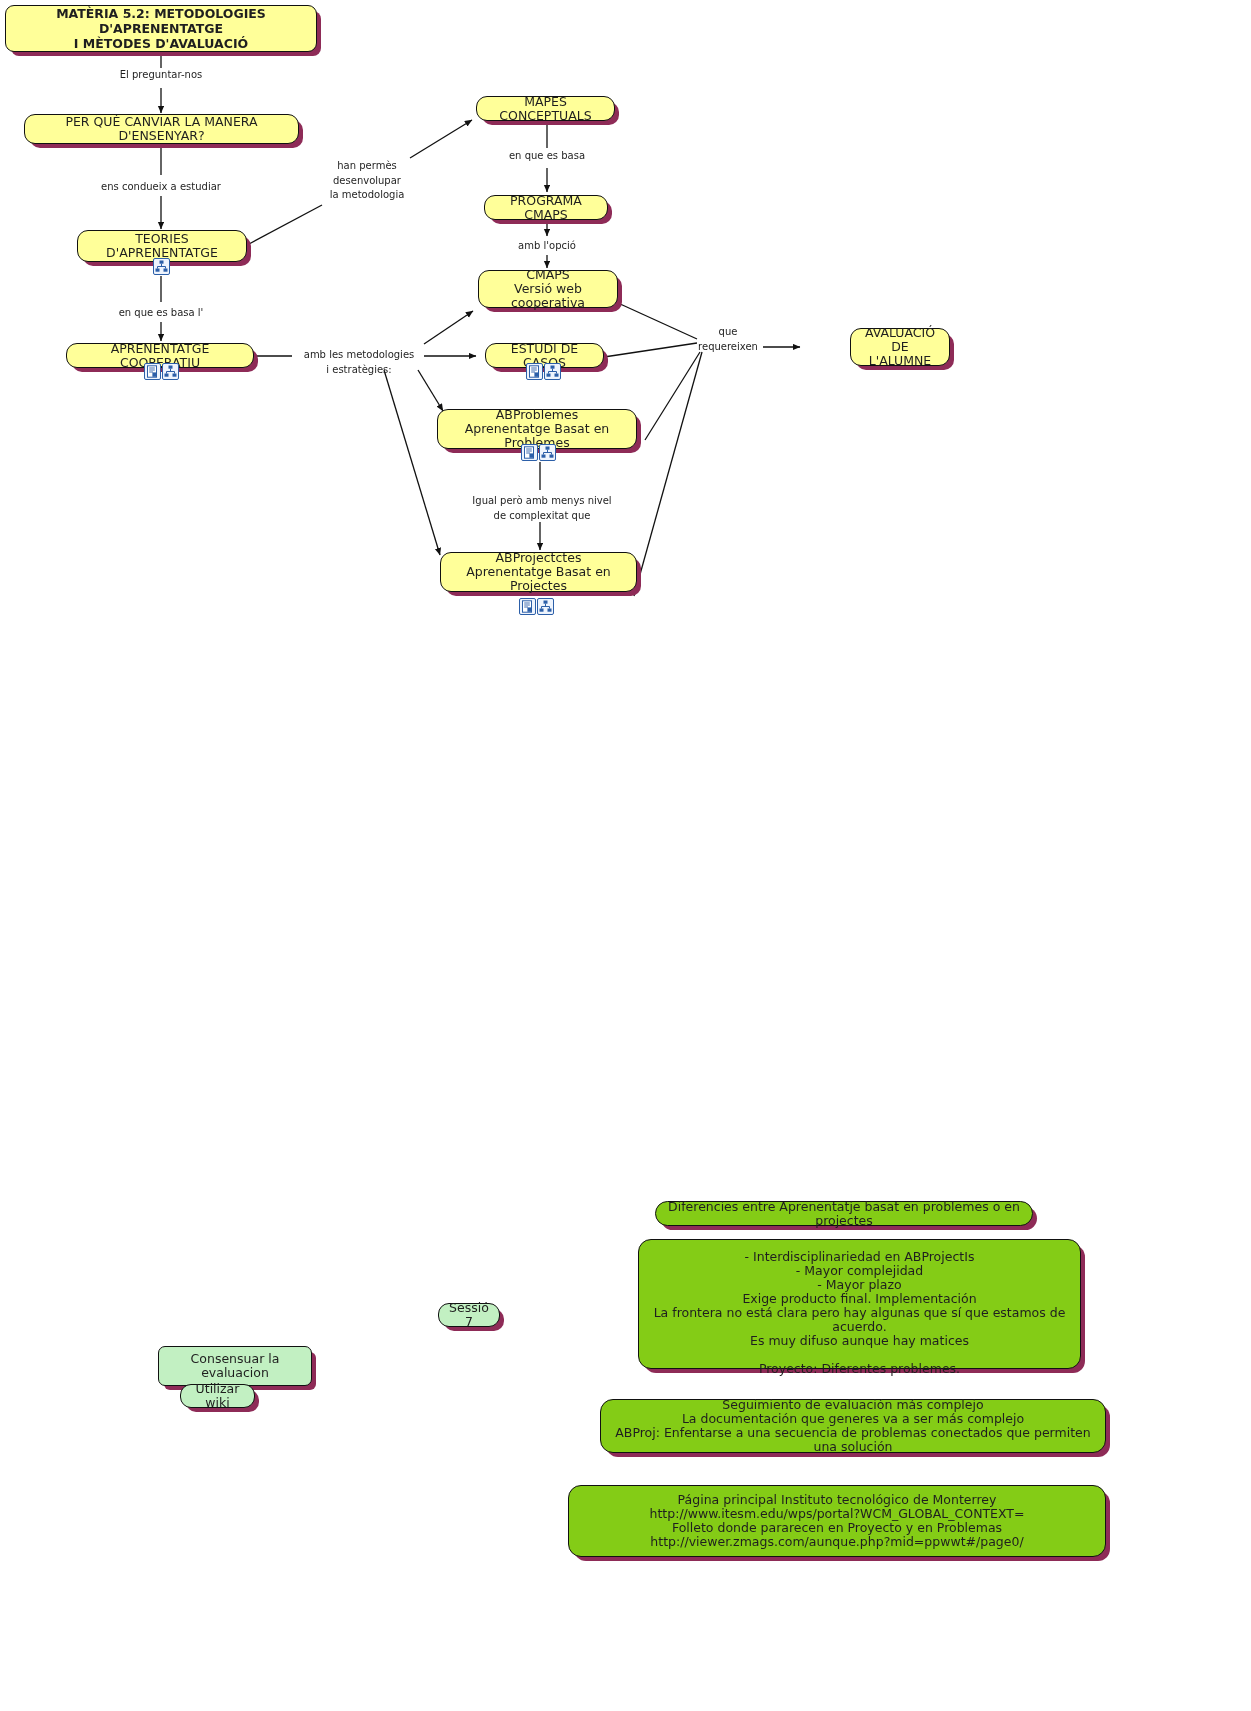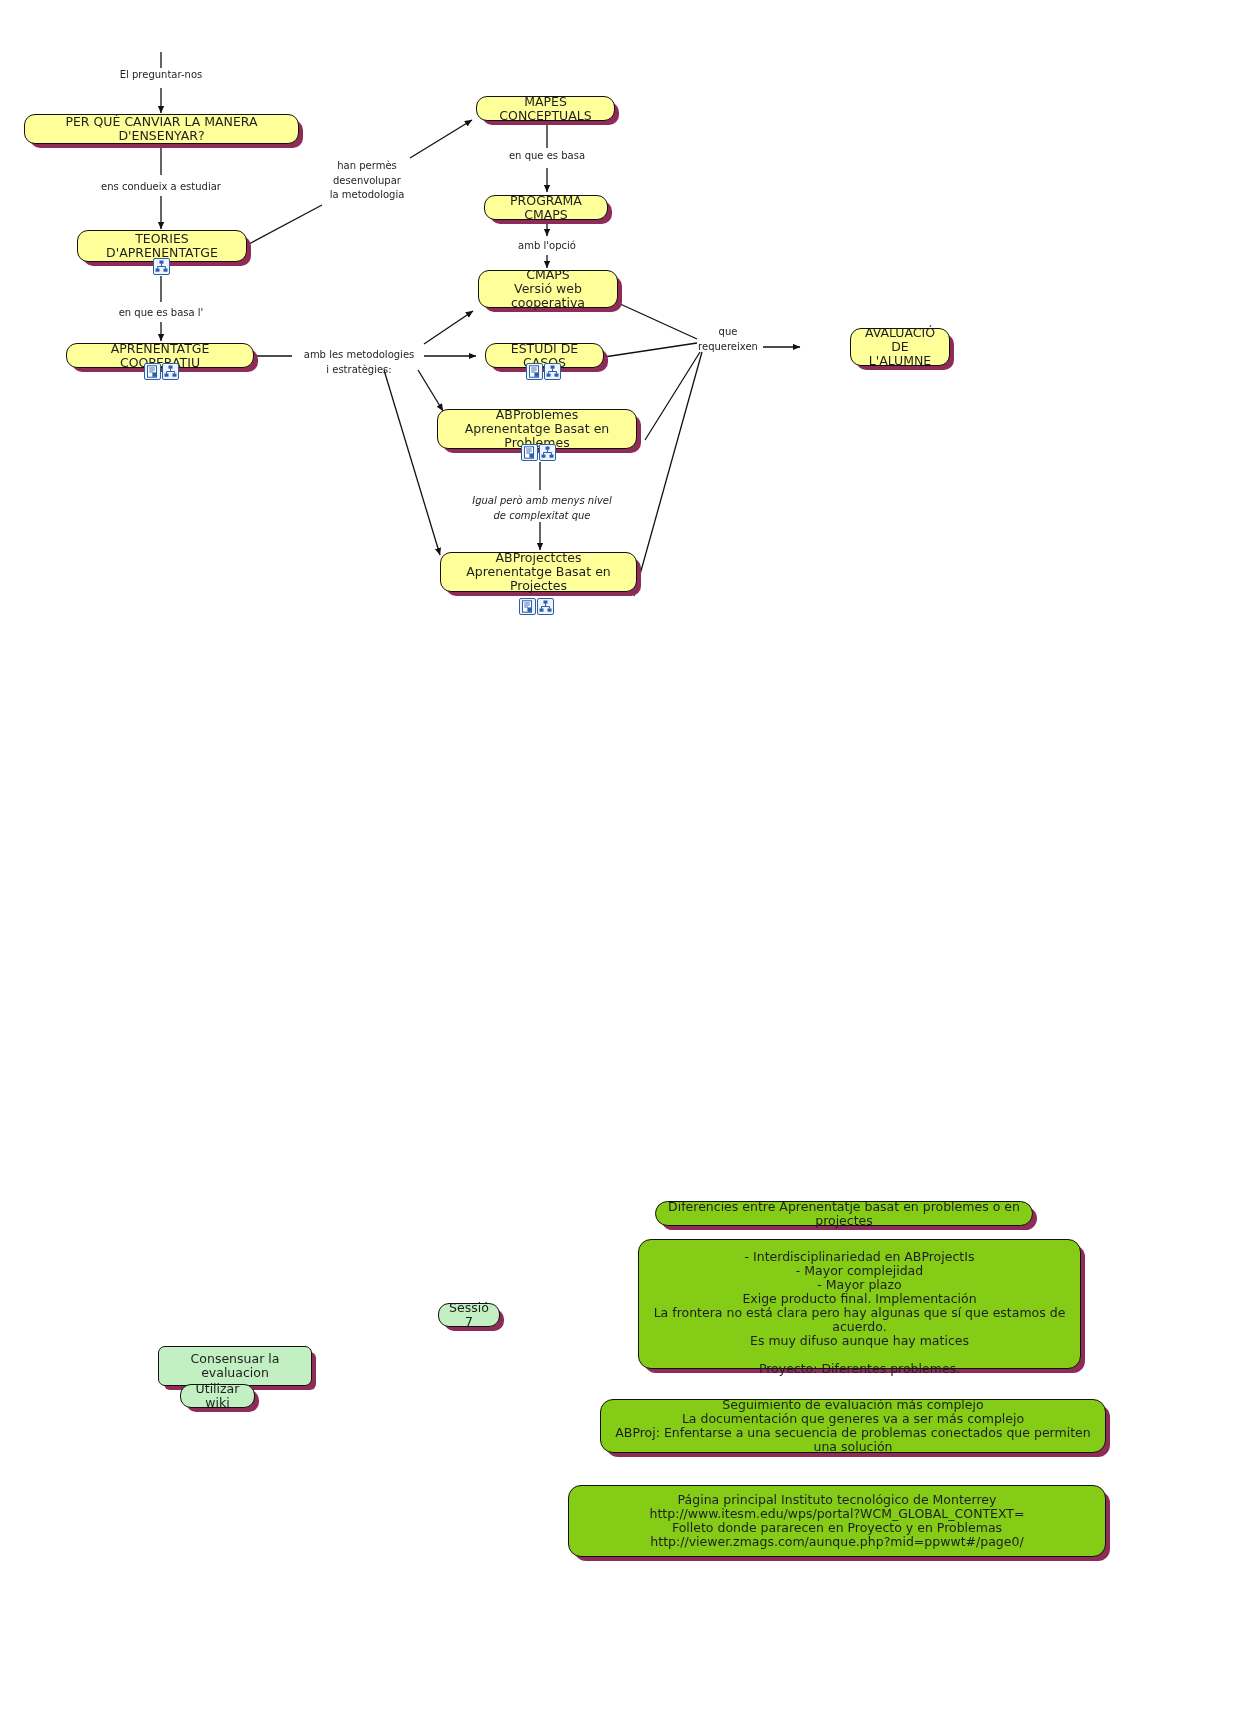--- a/index.html
+++ b/index.html
@@ -136,20 +136,24 @@
 
       <path d="M618,303 L697,339"></path>
       <path d="M604,357 L697,343"></path>
       <path d="M645,440 L700,352"></path>
       <path d="M634,596 L702,352"></path>
 
       <path d="M763,347 L800,347" marker-end="url(#arrow)"></path>
     </g>
   </svg>
 
+  <div class="node root" style="left:5px; top:5px; width:312px; height:47px;">
+    <span>MATÈRIA 5.2: METODOLOGIES D'APRENENTATGE</span>
+    <span class="line2">I MÈTODES D'AVALUACIÓ</span>
+  </div>
 
   <div class="node" style="left:24px; top:114px; width:275px; height:30px;">
     <span>PER QUÈ CANVIAR LA MANERA D'ENSENYAR?</span>
   </div>
 
   <div class="node" style="left:77px; top:230px; width:170px; height:32px;justify-content:center;">
     <span>TEORIES D'APRENENTATGE</span>
   </div>
   <div class="icons" style="left:153px; top:258px;">
     <span class="ic">
@@ -276,21 +280,21 @@
 desenvolupar
 la metodologia</div>
 
   <div class="lbl" style="left:497px; top:149px; width:100px;">en que es basa</div>
 
   <div class="lbl" style="left:505px; top:239px; width:84px;">amb l'opció</div>
 
   <div class="lbl" style="left:293px; top:348px; width:132px;">amb les metodologies
 i estratègies:</div>
 
-  <div class="lbl" style="left:460px; top:494px; width:164px;font-style:italic;">Igual però amb menys nivel
+  <div class="lbl" style="left:460px; top:494px; width:164px;">Igual però amb menys nivel
 de complexitat que</div>
 
   <div class="lbl" style="left:689px; top:325px; width:78px;">que
 requereixen</div>
 
   <div class="node green" style="left:438px; top:1303px; width:62px; height:24px;">
     <span>Sessió 7</span>
   </div>
 
   <div class="node green" style="left:158px; top:1346px; width:154px; height:40px;border-radius:7px;">

